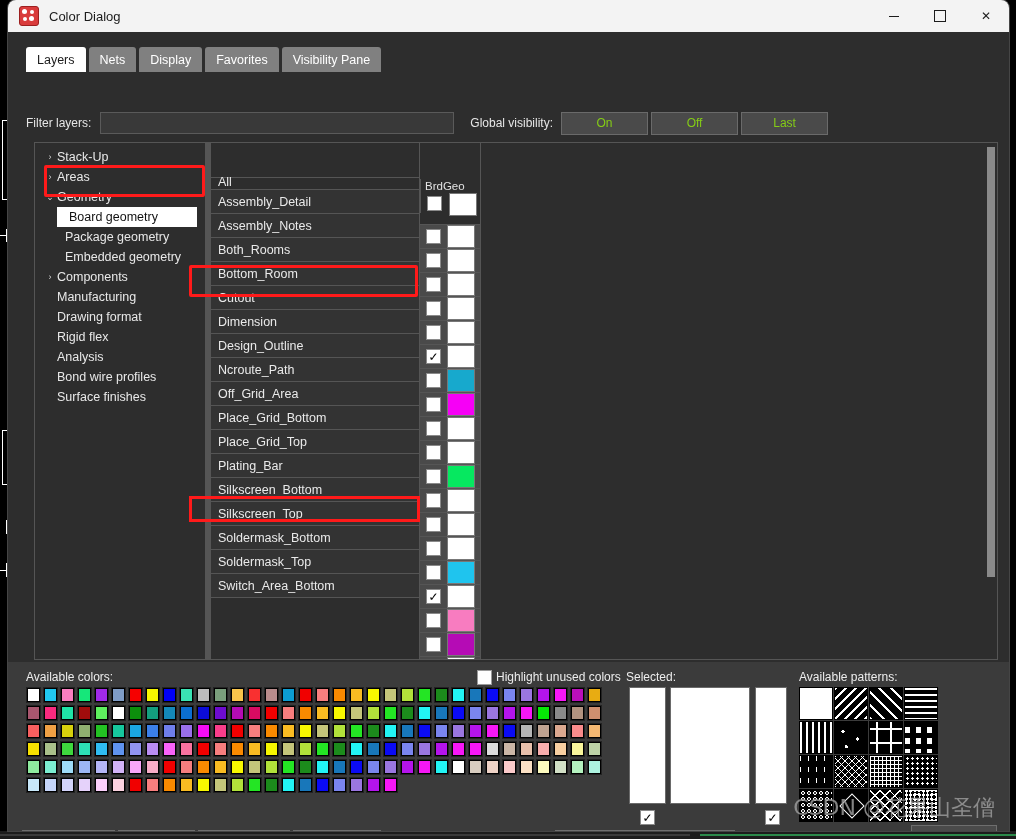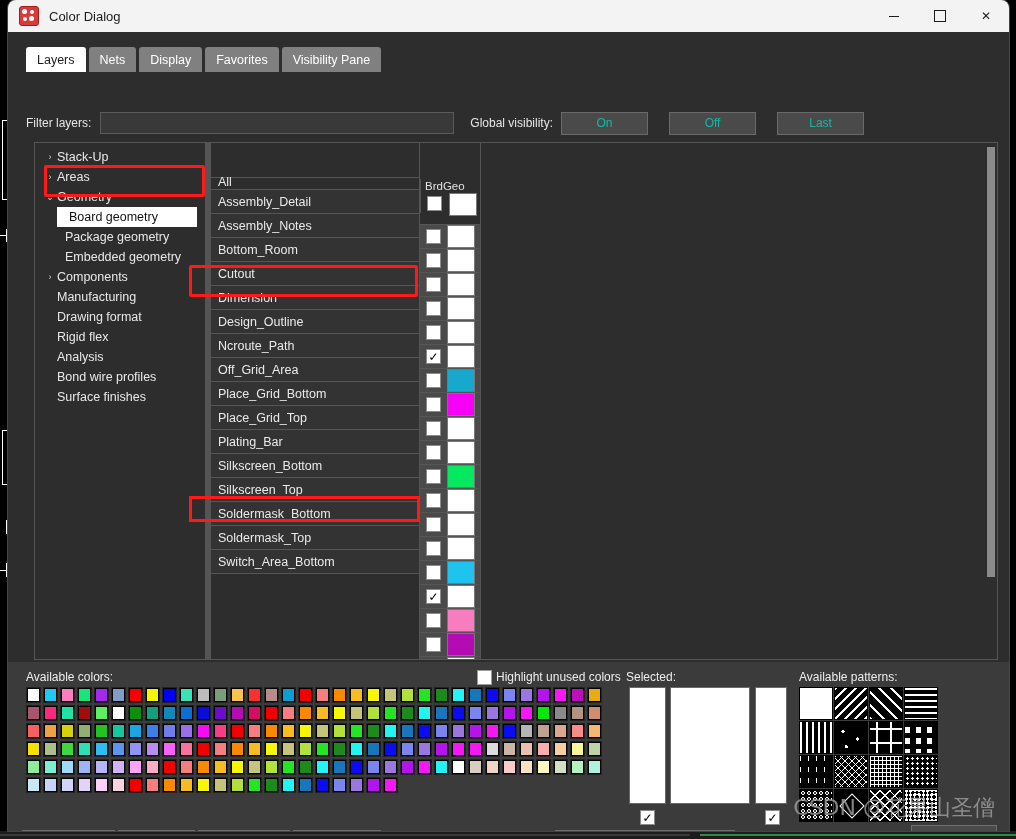--- a/index.html
+++ b/index.html
@@ -32,22 +32,22 @@
   .tabstrip{position:absolute;left:18px;top:15px;display:flex;gap:3px;}
   .tab{height:25px;padding:0 11px;display:flex;align-items:center;font-size:12.5px;
        background:#808080;color:#fff;border-radius:3px 3px 0 0;}
   .tab.active{background:#fff;color:#1b1b1b;}
 
   
   .filter-row{position:absolute;left:18px;top:80px;right:14px;height:22px;display:flex;align-items:center;}
   .filter-label{font-size:12px;color:#e6e6e6;margin-right:9px;}
   .filter-input{width:344px;height:20px;background:#393939;border:1px solid #5a5a5a;}
   .gv-label{font-size:12px;color:#e6e6e6;margin-left:16px;margin-right:8px;}
-  .gv-btn{width:85px;height:21px;background:#4a4a4a;border:1px solid #6a6a6a;color:#14b8a6;
-          font-size:12px;display:flex;align-items:center;justify-content:center;margin-right:21px;}
+  .gv-btn{width:85px;height:21px;background:#4a4a4a;border:1px solid #6a6a6a;color:#84cc16;
+          font-size:12px;display:flex;align-items:center;justify-content:center;margin-right:3px;}
 
   
   .panel{position:absolute;left:26px;top:110px;width:962px;height:516px;background:#2d2d2d;
          border:1px solid #555;display:flex;}
   .tree{width:170px;background:#2d2d2d;padding-top:4px;position:relative;flex:none;}
   .tnode{height:20px;display:flex;align-items:center;font-size:12.5px;color:#e8e8e8;
          white-space:nowrap;}
   .tarrow{width:14px;text-align:center;font-size:9px;color:#d8d8d8;flex:none;}
   .tnode.sel{background:#fff;color:#111;}
   .tsplit{width:6px;background:#555;flex:none;}
@@ -226,20 +226,23 @@
                 <div class="lrow" style="background: rgb(45, 45, 45); height: 11px; align-items: flex-end;">
                   <div class="lname">All</div>
                 </div>
                 <div class="lrow">
                   <div class="lname">Assembly_Detail</div>
                 </div>
                 <div class="lrow">
                   <div class="lname">Assembly_Notes</div>
                 </div>
                 <div class="lrow">
+                  <div class="lname">Both_Rooms</div>
+                </div>
+                <div class="lrow">
                   <div class="lname">Bottom_Room</div>
                 </div>
                 <div class="lrow">
                   <div class="lname">Cutout</div>
                 </div>
                 <div class="lrow">
                   <div class="lname">Dimension</div>
                 </div>
                 <div class="lrow">
                   <div class="lname">Design_Outline</div>

